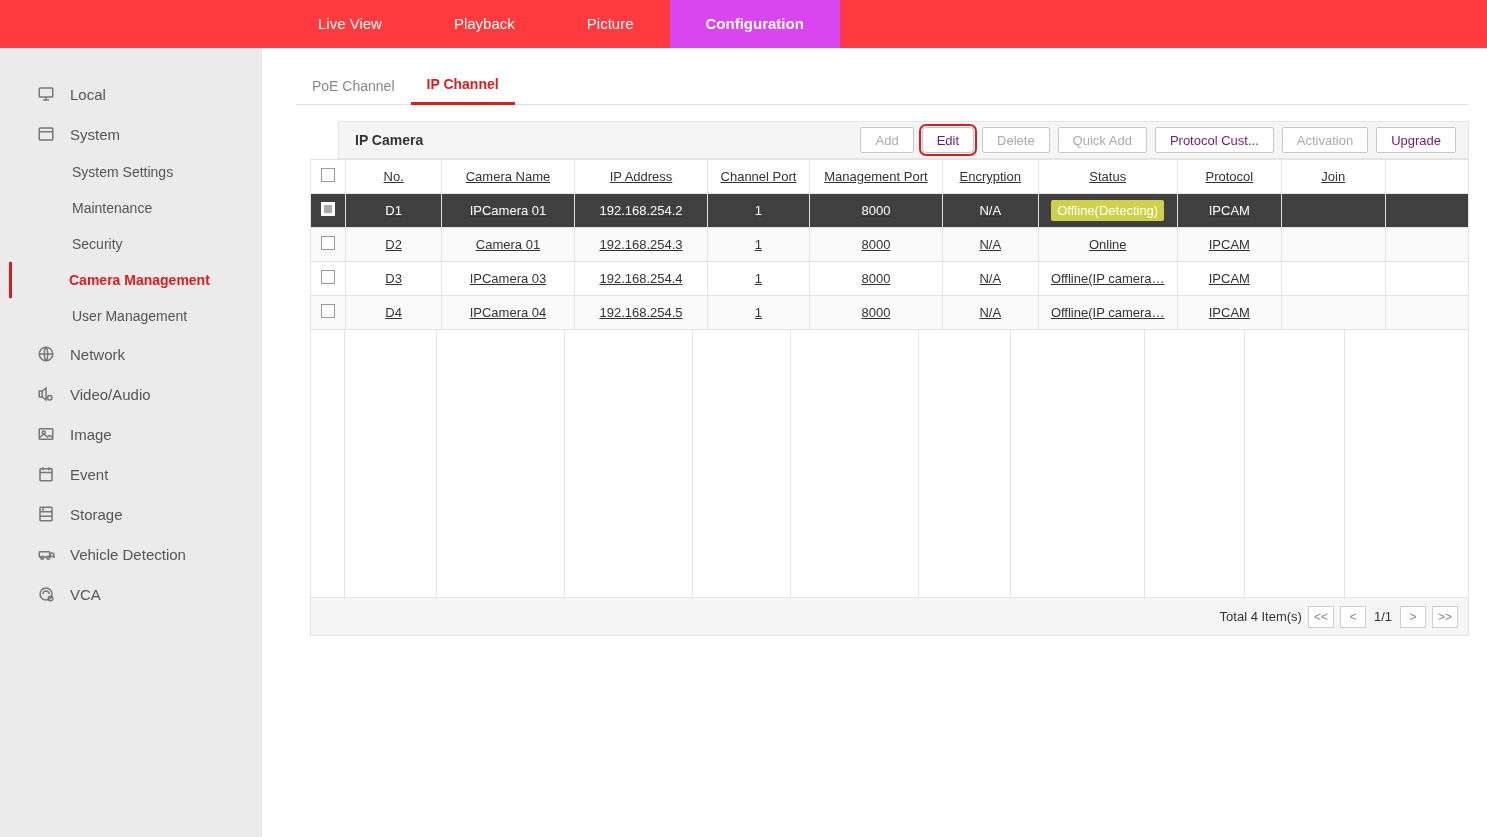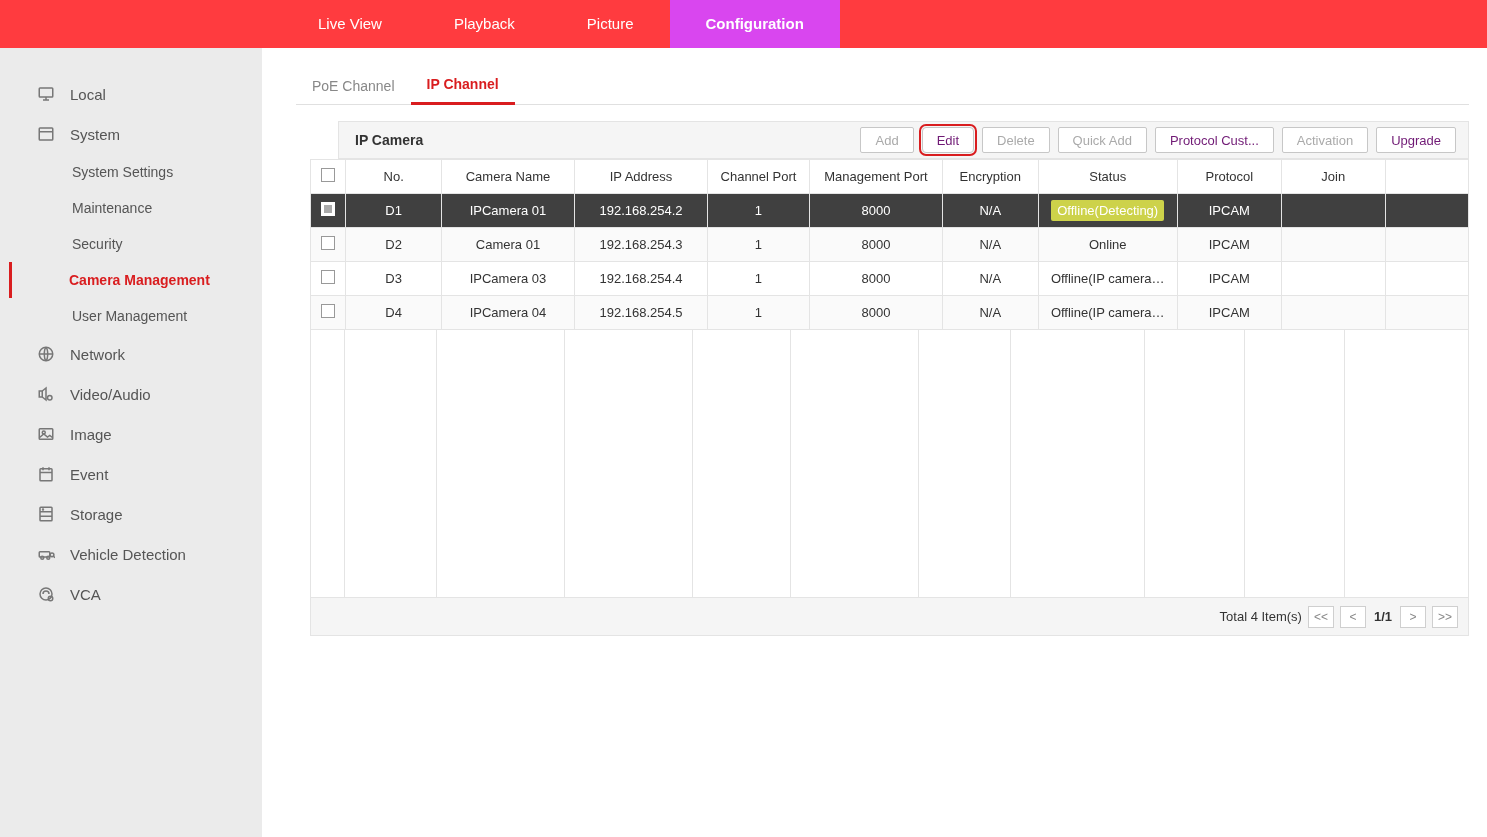--- a/index.html
+++ b/index.html
@@ -30,39 +30,39 @@
 
 
 .toolbar { background: #f5f5f5; border: 1px solid #e4e4e4; height: 38px; display: flex; align-items: center; padding: 0 12px 0 16px; justify-content: space-between; margin-left: 28px; }
 .toolbar-title { font-weight: bold; font-size: 14px; color: #333; }
 .toolbar-btns { display: flex; gap: 8px; }
 .btn { height: 26px; padding: 0 14px; border: 1px solid #c7c7c7; background: #fff; color: #701a75; font-size: 13px; cursor: pointer; border-radius: 2px; }
 .btn.disabled { color: #aaa; cursor: default; }
 .btn.highlight { outline: 2px solid #d91d1f; outline-offset: 1px; border-radius: 4px; }
 
 
-.tbl { width: 100%; border-collapse: collapse; table-layout: fixed; }
+.tbl { width: 100%; border-collapse: collapse; table-layout: fixed; text-decoration: underline; }
 .tbl th, .tbl td { border: 1px solid #e4e4e4; text-align: center; font-size: 13px; height: 34px; overflow: hidden; text-overflow: ellipsis; white-space: nowrap; padding: 0 4px; }
 .tbl th { background: #fff; font-weight: normal; color: #333; }
 .tbl tbody tr:nth-child(even) td { background: #fafafa; }
 .tbl tbody tr.selected td { background: #404040; color: #fff; }
 .tbl tbody tr.selected .status-offline-detecting { background: #cdd24a; color: #fff; display: inline-block; padding: 3px 6px; border-radius: 2px; }
 .chk { width: 14px; height: 14px; border: 1px solid #999; display: inline-block; background: #fff; }
 .chk.partial { background: #aaa; box-shadow: inset 0 0 0 2px #fff; }
 .chk.sel-on-dark { border-color: #fff; }
 
 
 .tbl-blank { border: 1px solid #e4e4e4; border-top: none; display: flex; height: 268px; }
 .tbl-blank .col { border-right: 1px solid #e4e4e4; }
 .tbl-blank .col:last-child { border-right: none; }
 
 
 .tbl-foot { background: #f5f5f5; border: 1px solid #e4e4e4; border-top: none; height: 38px; display: flex; align-items: center; justify-content: flex-end; padding: 0 10px; gap: 6px; font-size: 13px; color: #333; }
 .pg-btn { width: 26px; height: 22px; border: 1px solid #cfcfcf; background: #fff; color: #888; font-size: 12px; cursor: pointer; }
-.pg-info { margin: 0 2px; font-weight: bold; }
+.pg-info { margin: 0 2px; }
 
 svg { display: block; }
 </style>
 </head>
 <body>
 
 <div class="topnav">
 
 <div class="topnav-item">Live View</div>
     <div class="topnav-item">Playback</div>

